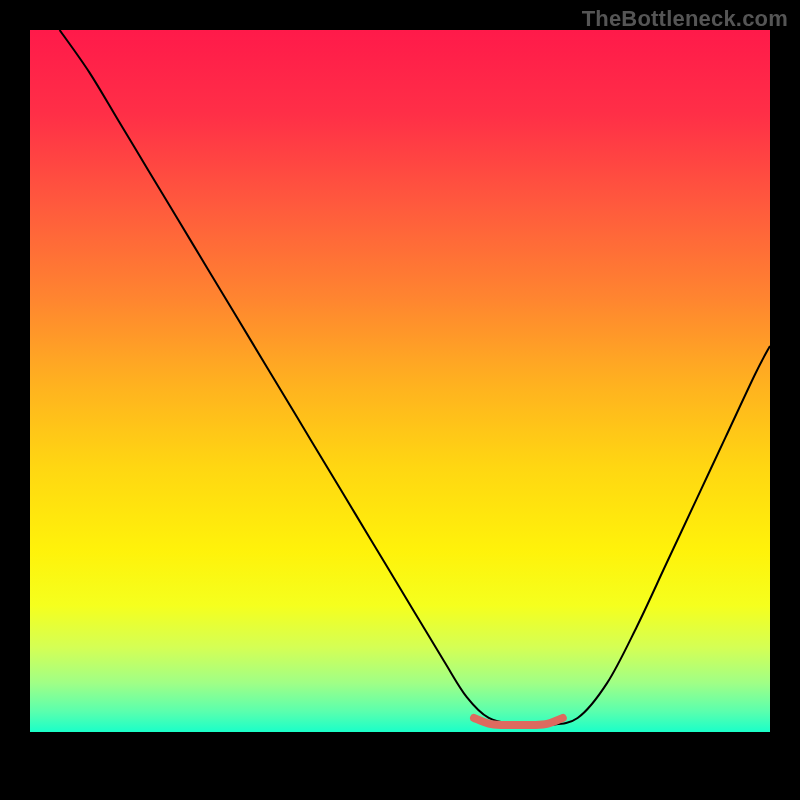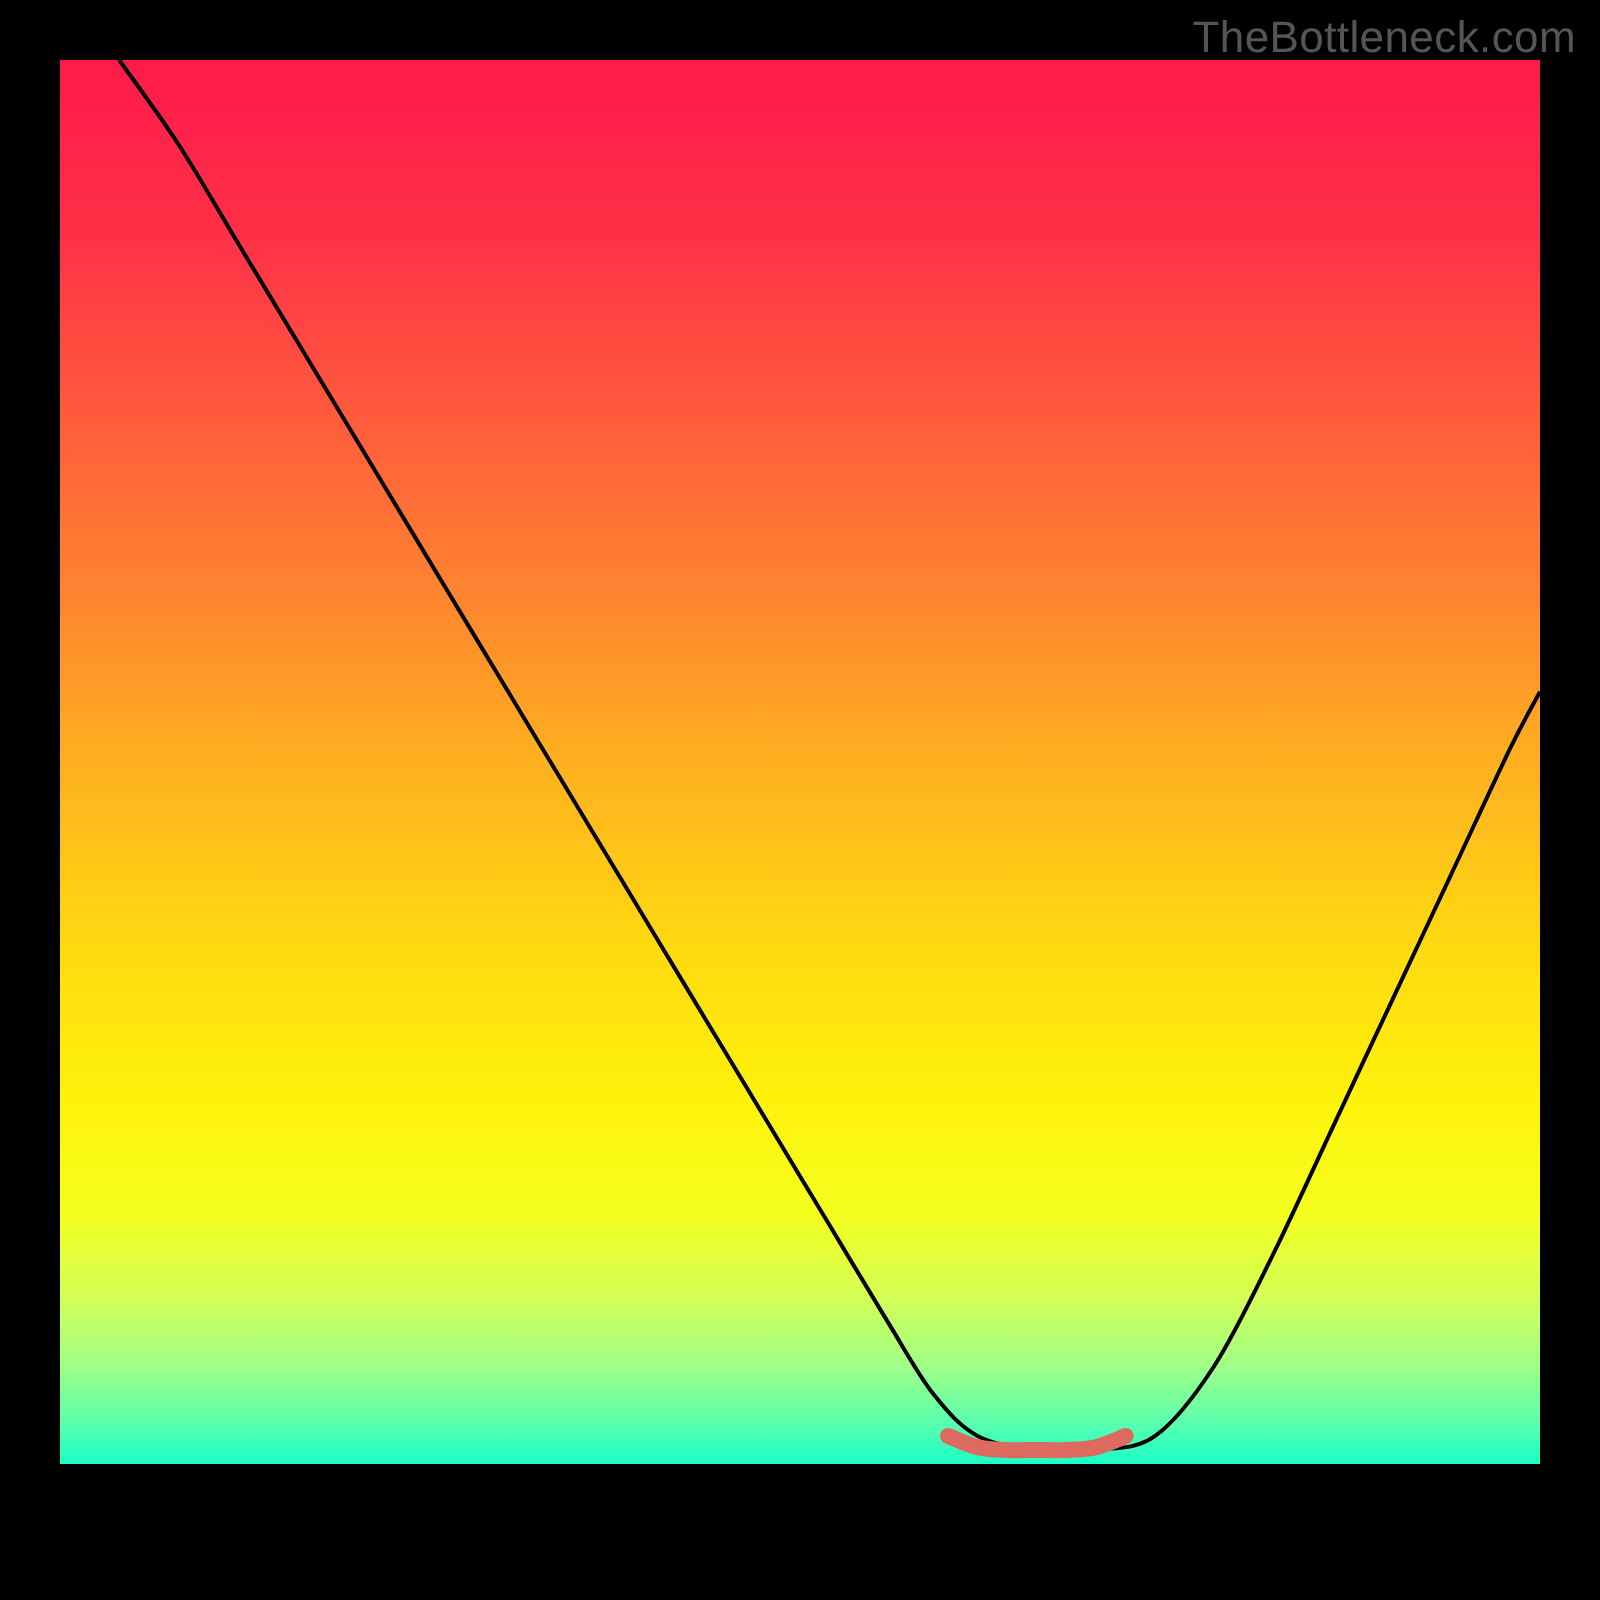--- a/index.html
+++ b/index.html
@@ -10,21 +10,21 @@
     position: relative;
     font-family: Arial, sans-serif;
     overflow: hidden;
   }
   .watermark {
     position: absolute;
     top: 6px;
     right: 12px;
     color: #555;
     font-size: 22px;
-    font-weight: 400;
+    font-weight: 700;
     z-index: 10;
     letter-spacing: 0.2px;
     margin-left: 16px;
   }
   .frame {
     position: absolute;
     left: 30px;
     top: 30px;
     width: 740px;
     height: 740px;

